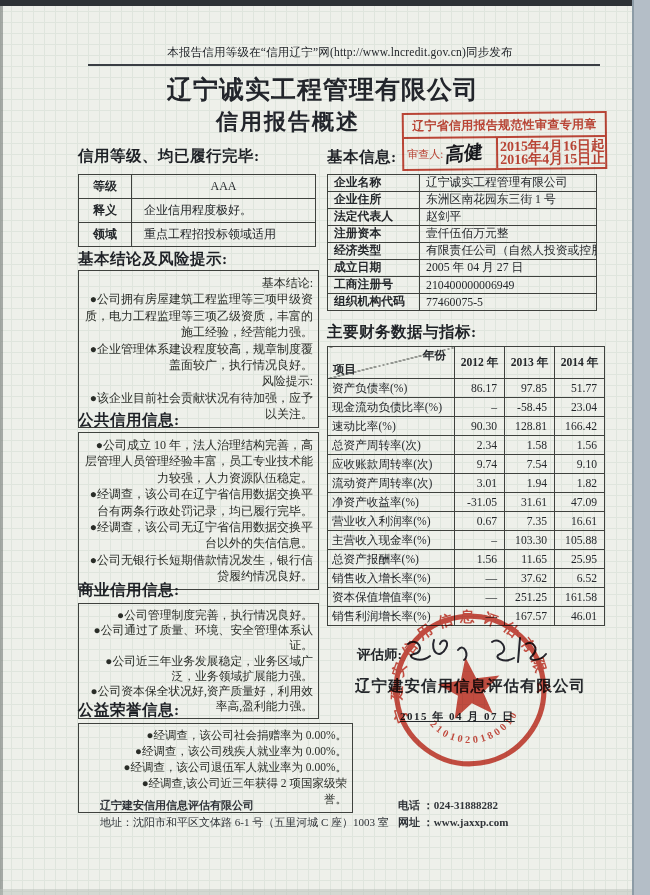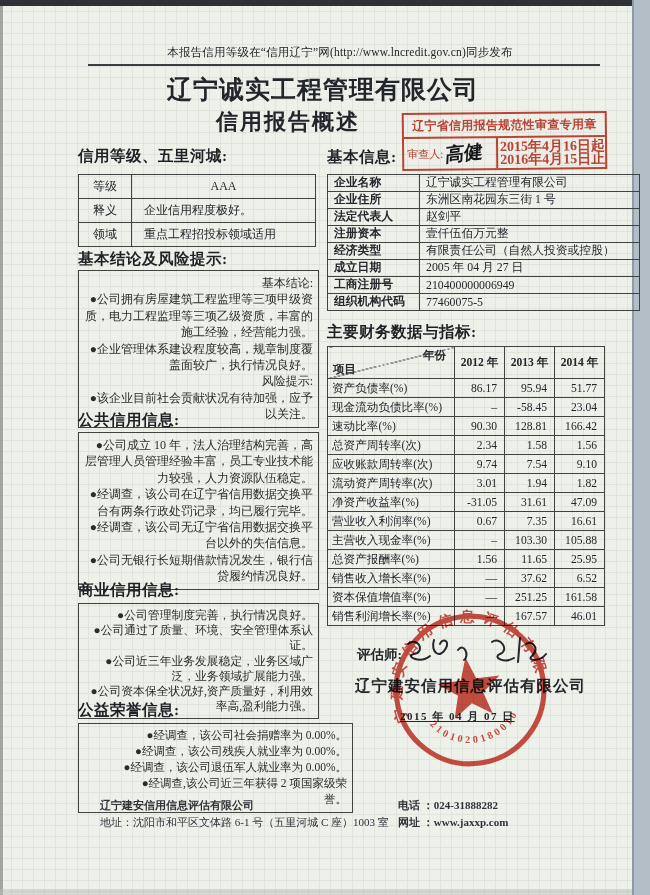--- a/index.html
+++ b/index.html
@@ -31,28 +31,28 @@
   .rs-bottom{display:flex;height:30px;}
   .rs-left{width:126px;font-size:11px;display:flex;align-items:center;padding-left:3px;}
   .rs-name{font-size:19px;color:#17181d;font-weight:bold;transform:rotate(-6deg) skewX(-10deg);margin-left:2px;}
   .rs-dates{flex:1;border-left:2px solid #c8493a;font-size:14px;line-height:13px;padding:2px 0 0 2px;white-space:nowrap;font-weight:bold;}
   
   .sec-h{font-size:15.5px;font-weight:bold;color:#1e2126;letter-spacing:.5px;white-space:nowrap;}
   
   table{border-collapse:collapse;}
   .rating-table{left:78px;top:174px;width:238px;font-size:12px;table-layout:fixed;}
   .rating-table td{border:1px solid #3f423e;height:23px;padding:0;}
-  .rating-table .lab{width:52px;text-align:center;font-weight:normal;margin-top:47px;}
+  .rating-table .lab{width:52px;text-align:center;font-weight:bold;margin-top:47px;}
   .rating-table .val{padding-left:12px;}
   .rating-table .center{text-align:center;padding-left:0;}
   .ibox{left:78px;width:228px;border:1.5px solid #3f423e;padding:4px 5px 4px 6px;font-size:12px;line-height:16.4px;color:#2a2d28;}
   .ibox p{margin:0;text-align:right;}
   .box3{line-height:15.2px;font-size:11.8px;}
   .box4{line-height:15.9px;font-size:11.5px;}
-  .bi-table{left:327px;top:174px;width:313px;table-layout:fixed;font-size:11.8px;}
+  .bi-table{left:327px;top:174px;width:270px;table-layout:fixed;font-size:11.8px;}
   .bi-table td{border:1px solid #3f423e;height:16px;padding:0 0 0 6px;overflow:hidden;white-space:nowrap;}
   .bi-table .lab{width:85px;font-weight:bold;}
   .fin-table{left:327px;top:346px;width:274px;font-size:11.6px;table-layout:fixed;}
   .fin-table td{border:1px solid #3f423e;padding:0;height:18px;overflow:hidden;white-space:nowrap;}
   .fin-table .hrow td{height:31px;font-weight:bold;text-align:center;}
   .fin-table .corner{width:126px;position:relative;
     background:linear-gradient(to bottom right,transparent 49.5%,#3f423e 49.5%,#3f423e 50.6%,transparent 50.6%);}
   .corner .c-top{position:absolute;right:8px;top:1px;font-size:11.5px;}
   .corner .c-bot{position:absolute;left:5px;bottom:1px;font-size:11.5px;}
   .fin-table .rlab{padding-left:4px;}
@@ -90,21 +90,21 @@
         <span>审查人:</span>
         <span class="rs-name">高健</span>
       </div>
       <div class="rs-dates">
         <div>2015年4月16日起</div>
         <div>2016年4月15日止</div>
       </div>
     </div>
   </div>
 
-  <div class="abs sec-h" style="left:78px;top:146px;">信用等级、五里河城:</div>
+  <div class="abs sec-h" style="left:78px;top:146px;">信用等级、均已履行完毕:</div>
   <table class="abs rating-table">
     <tbody>
         <tr>
       <td class="lab">等级</td>
       <td class="val center">AAA</td>
     </tr>
     <tr>
       <td class="lab">释义</td>
       <td class="val">企业信用程度极好。</td>
     </tr>
@@ -194,21 +194,21 @@
         <span class="c-top">年份</span>
         <span class="c-bot">项目</span>
       </td>
       <td class="ycol">2012 年</td>
       <td class="ycol">2013 年</td>
       <td class="ycol">2014 年</td>
     </tr>
     <tr>
           <td class="rlab">资产负债率(%)</td>
           <td class="rval">86.17</td>
-          <td class="rval">95.94</td>
+          <td class="rval">97.85</td>
           <td class="rval">51.77</td>
         </tr>
     <tr>
           <td class="rlab">现金流动负债比率(%)</td>
           <td class="rval">–</td>
           <td class="rval">-58.45</td>
           <td class="rval">23.04</td>
         </tr>
     <tr>
           <td class="rlab">速动比率(%)</td>

